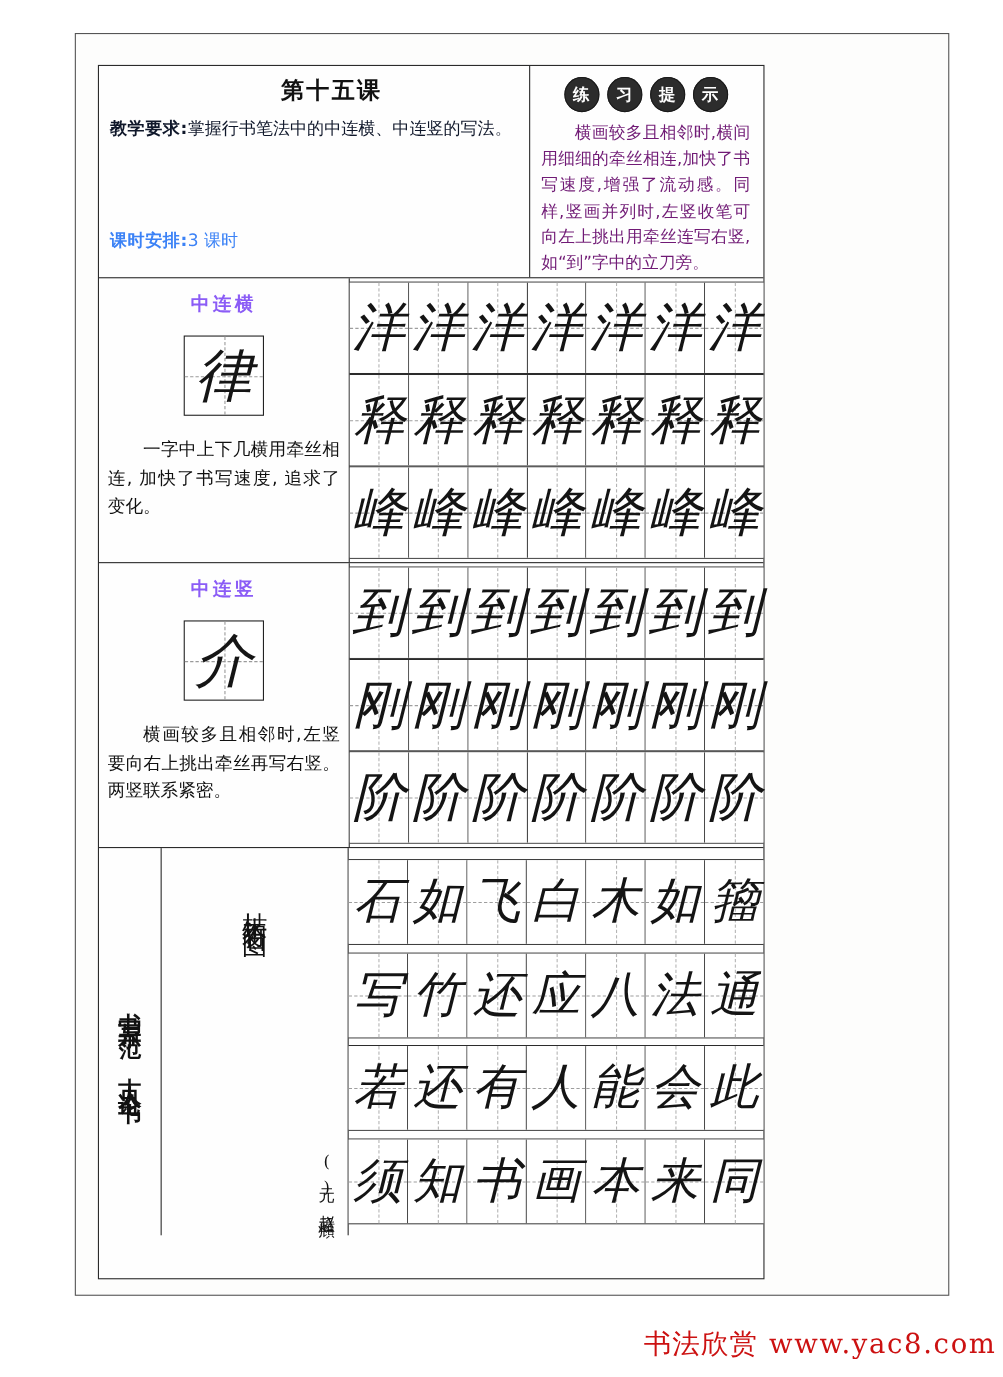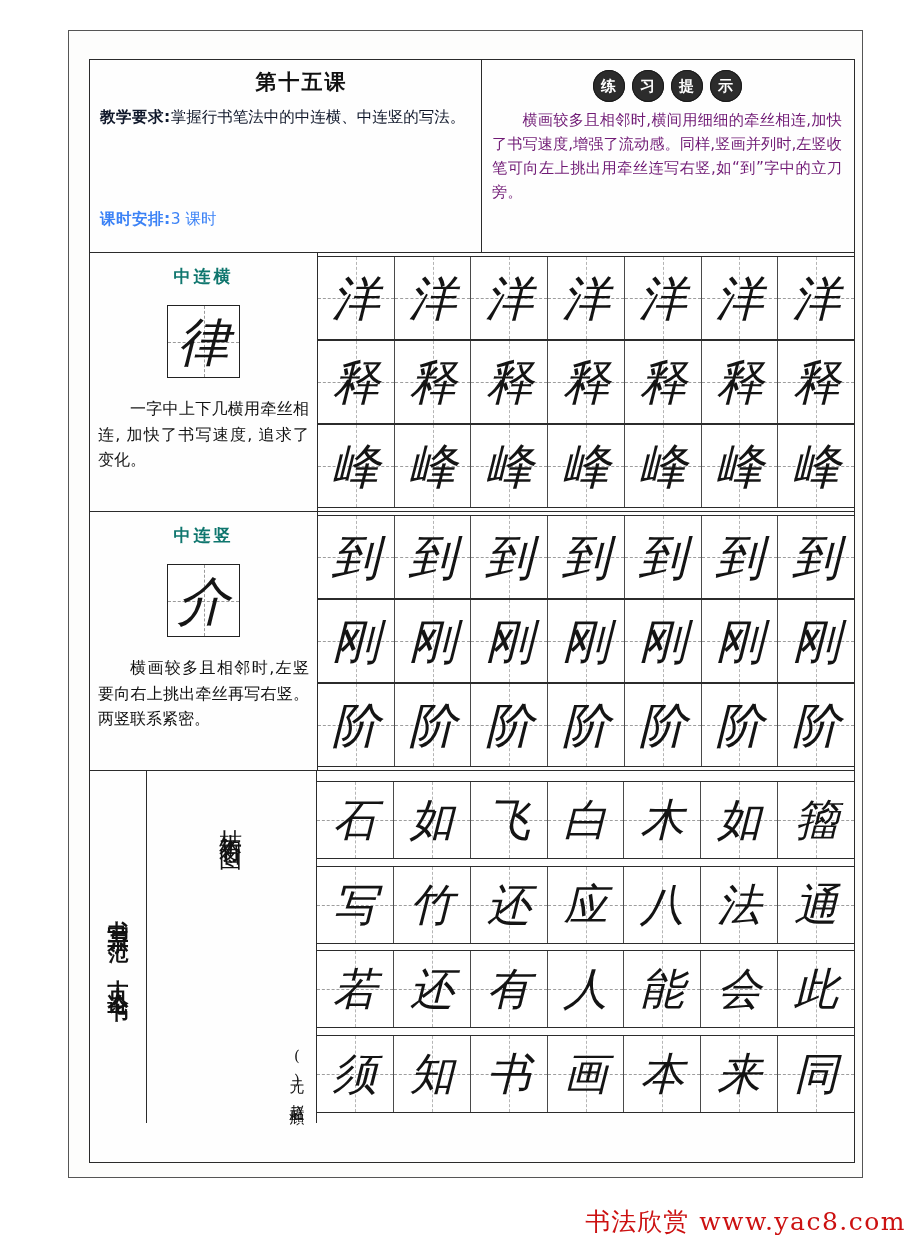--- a/index.html
+++ b/index.html
@@ -19,21 +19,21 @@
   #page {
     position: absolute;
     left: 68px; top: 30px;
     width: 795px; height: 1148px;
     border: 1px solid #555;
     background: #fdfdfc;
   }
   #content {
     position: absolute;
     left: 20px; top: 28px;
-    width: 766px; height: 1104px;
+    width: 606px; height: 1104px;
     border: 1px solid #2b2b2b;
     background: #fefefe;
   }
 
   
   .header {
     position: relative;
     height: 193px;
     border-bottom: 1px solid #2b2b2b;
     display: flex;
@@ -107,21 +107,21 @@
     width: 228px;
     border-right: 1px solid #2b2b2b;
     padding: 8px 6px 4px 6px;
     position: relative;
   }
   .sec-title {
     text-align: center;
     font-size: 17px;
     font-weight: bold;
     letter-spacing: 3px;
-    color: #0f766e;
+    color: #8b5cf6;
     margin-top: 4px;
   }
   .sample-box {
     width: 73px; height: 73px;
     margin: 17px auto 0 auto;
     border: 1.5px solid #222;
     position: relative;
     background: #fff;
   }
   .sample-box::before, .sample-box::after {

